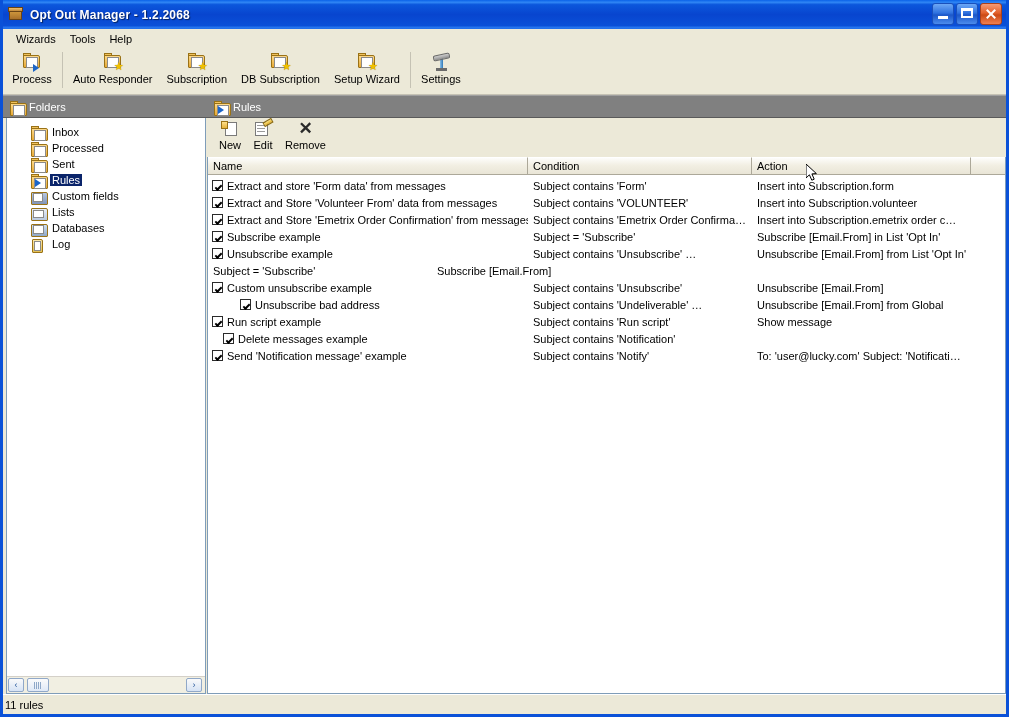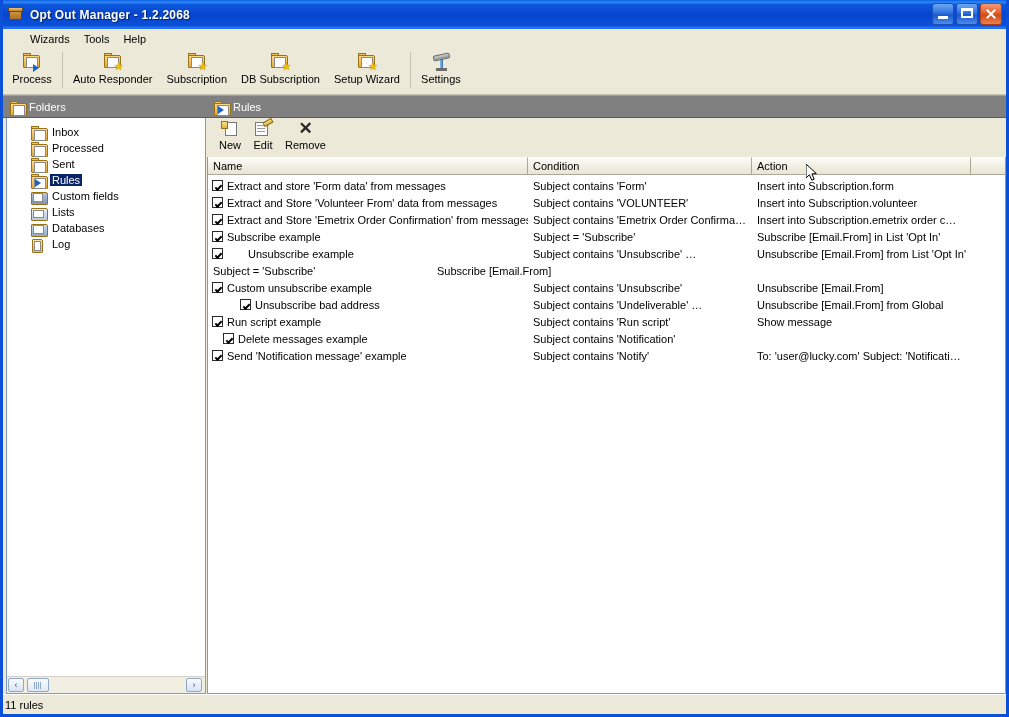--- a/index.html
+++ b/index.html
@@ -57,21 +57,21 @@
   .tbtn .g{position:absolute;background:#fff;}
   .tbtn.min .g{left:5px;bottom:5px;width:10px;height:3px;}
   .tbtn.max .g{left:4px;top:4px;width:12px;height:10px;background:none;border:2px solid #fff;box-sizing:border-box;}
   .tbtn.max .g2{position:absolute;left:4px;top:4px;width:12px;height:3px;background:#fff;}
   .tbtn.close .g{width:12px;height:2px;left:4px;top:9px;}
   .tbtn.close .g.a{transform:rotate(45deg);}
   .tbtn.close .g.b{transform:rotate(-45deg);}
   
   .menubar{
     height:19px;flex:0 0 19px;background:#ece9d8;
-    display:flex;align-items:center;padding-left:20px;
+    display:flex;align-items:center;padding-left:6px;
     font-size:11px;color:#000;
   }
   .menu-item{padding:2px 7px;cursor:default;}
   
   .toolbar{
     height:44px;flex:0 0 44px;background:#ece9d8;
     display:flex;align-items:flex-start;padding:2px 0 0 2px;
     border-bottom:1px solid #c5c2b4;
   }
   .tb-btn{
@@ -462,21 +462,21 @@
           <div class="lv-row">
             <div class="lv-cell name" style="width:320px;flex:0 0 320px;">
               <span class="cbx"></span>
               <span>Subscribe example</span>
             </div>
             <div class="lv-cell" style="width:224px;flex:0 0 224px;">Subject = 'Subscribe'</div>
             <div class="lv-cell" style="width:219px;flex:0 0 219px;">Subscribe [Email.From] in List 'Opt In'</div>
           </div>
 
           <div class="lv-row">
-            <div class="lv-cell name" style="width:320px;flex:0 0 320px;gap:21px;">
+            <div class="lv-cell name" style="width:320px;flex:0 0 320px;">
               <span class="cbx"></span>
               <span>Unsubscribe example</span>
             </div>
             <div class="lv-cell" style="width:224px;flex:0 0 224px;">Subject contains 'Unsubscribe' …</div>
             <div class="lv-cell" style="width:219px;flex:0 0 219px;">Unsubscribe [Email.From] from List 'Opt In'</div>
           </div>
 
           <div class="lv-row">
             <div class="lv-cell" style="width:224px;flex:0 0 224px;">Subject = 'Subscribe'</div>
             <div class="lv-cell" style="width:219px;flex:0 0 219px;">Subscribe [Email.From]</div>

